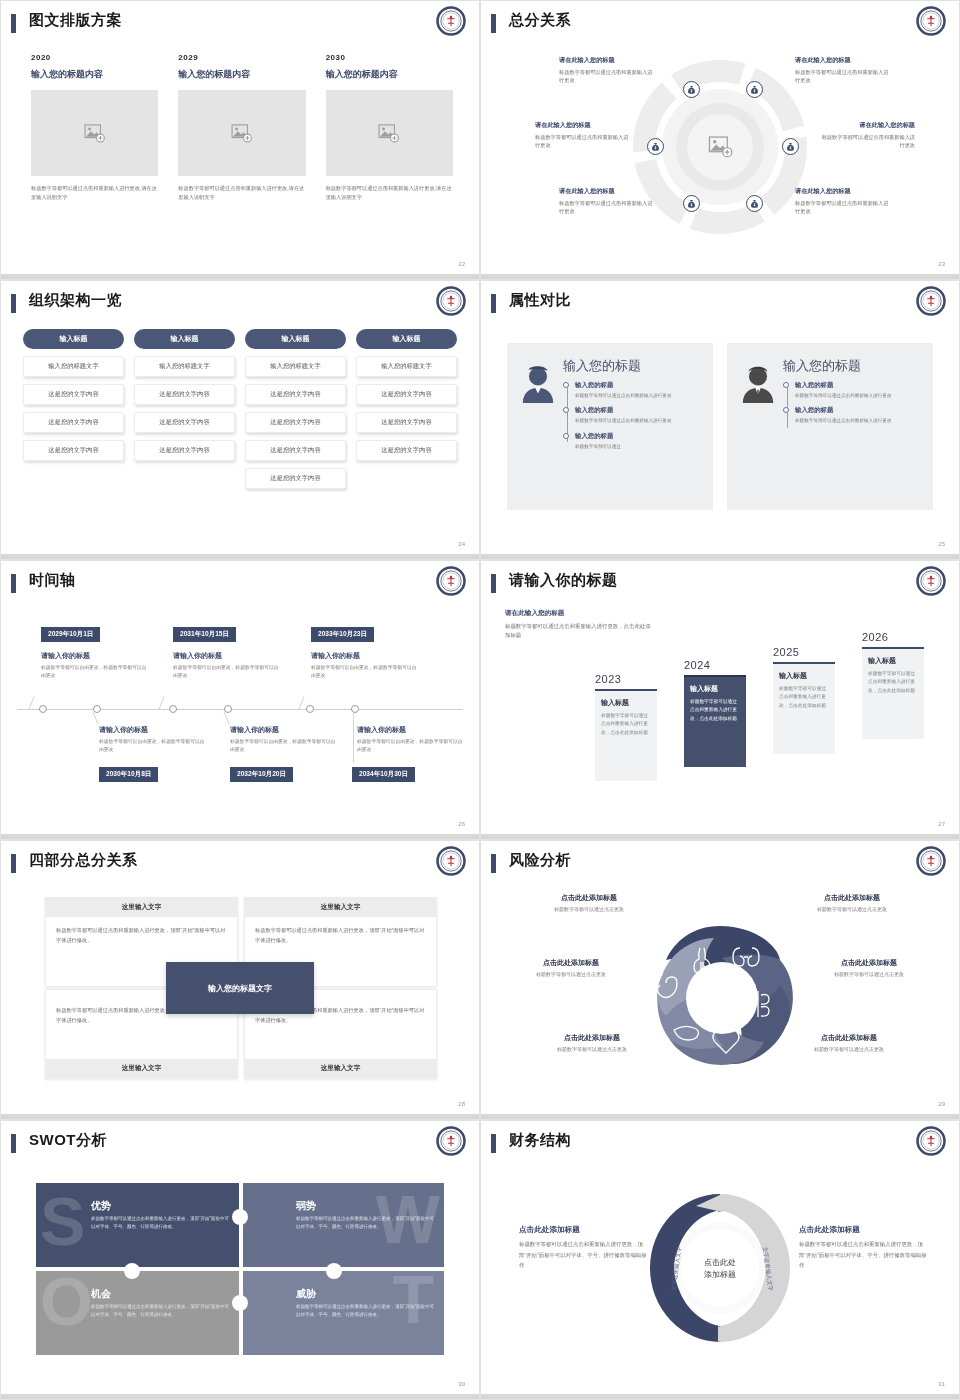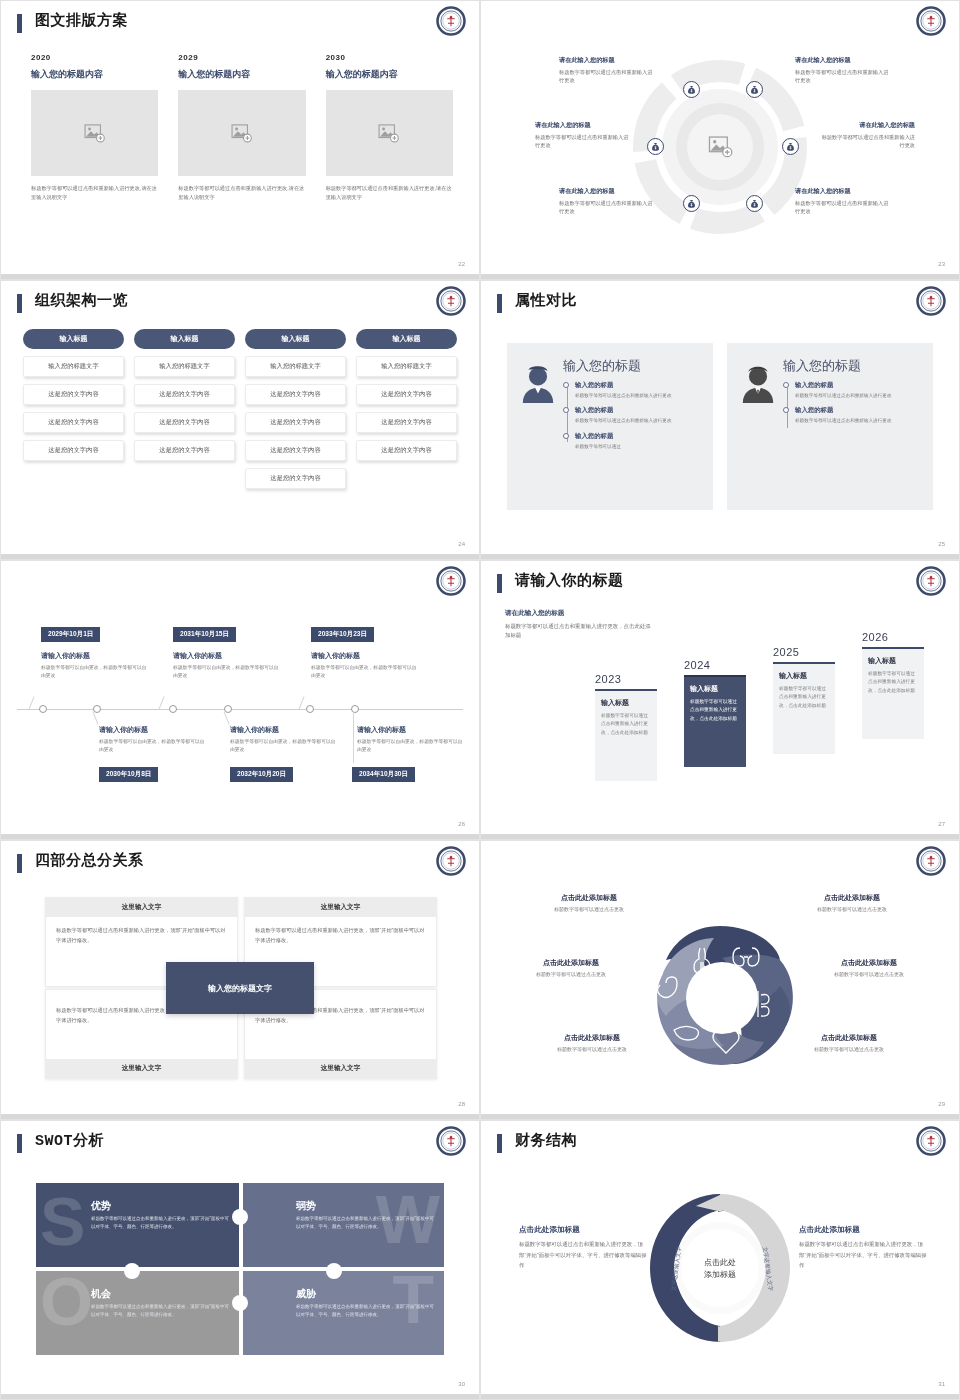--- a/index.html
+++ b/index.html
@@ -13,21 +13,21 @@
   .slide {
     position:relative; width:480px; height:280px;
     background:#fff; border:1px solid #e2e2e2;
     overflow:hidden;
   }
   .slide::after{
     content:""; position:absolute; left:0; right:0; bottom:0; height:5px;
     background:#d8d8d8;
   }
   
-  .hdr { position:absolute; top:10px; left:12px; right:0; height:26px;font-family:Liberation Mono, monospace; }
+  .hdr { position:absolute; top:10px; left:6px; right:0; height:26px; }
   .hdr .bar { position:absolute; left:4px; top:3px; width:5px; height:19px; background:#3c4a6b; }
   .hdr .ttl {
     position:absolute; left:22px; top:0px;
     font-size:15px; font-weight:bold; color:#1b1b1b; letter-spacing:0.5px;
   }
   .logo { position:absolute; right:13px; top:5px; width:30px; height:30px; }
   .pgnum { position:absolute; right:14px; bottom:12px; font-size:6px; color:#9b9b9b; }
   .body-s { font-size:5.2px; color:#6f6f6f; line-height:1.65; }
 
   
@@ -180,20 +180,24 @@
           <path d="M18 13.3 L18 17.7 M15.8 15.5 L20.2 15.5" stroke="#9e9e9e" stroke-width="1.2"></path>
         </svg>
       </div>
       <div class="s22-desc body-s">标题数字等都可以通过点击和重新输入进行更改,请在这里输入说明文字</div>
     </div>
   </div>
   <div class="pgnum">22</div>
 </div>
 
 <div class="slide">
+  <div class="hdr">
+    <div class="bar"></div>
+    <div class="ttl">总分关系</div>
+  </div>
   <svg class="logo" viewBox="0 0 40 40">
     <circle cx="20" cy="20" r="18" fill="none" stroke="#3c4a6b" stroke-width="3.4"></circle>
     <circle cx="20" cy="20" r="13.5" fill="none" stroke="#3c4a6b" stroke-width="1"></circle>
     <circle cx="20" cy="20" r="11" fill="#fff" stroke="#98a0b8" stroke-width=".7"></circle>
     <path d="M20 13 L20 27 M15 17 L25 17 M16 23 L24 23" stroke="#b02a3a" stroke-width="1.3" fill="none"></path>
     <circle cx="20" cy="15" r="1.6" fill="#b02a3a"></circle>
   </svg>
 
   <svg class="s23-ring" width="180" height="180" viewBox="0 0 180 180">
     <circle cx="90" cy="90" r="76" fill="none" stroke="#ededed" stroke-width="22" stroke-dasharray="68 10"></circle>
@@ -390,20 +394,24 @@
             <div class="s25-ip">标题数字等都可以通过点击和重新输入进行更改</div>
           </div>
         </div>
       </div>
     </div>
   </div>
   <div class="pgnum">25</div>
 </div>
 
 <div class="slide">
+  <div class="hdr">
+    <div class="bar"></div>
+    <div class="ttl">时间轴</div>
+  </div>
   <svg class="logo" viewBox="0 0 40 40">
     <circle cx="20" cy="20" r="18" fill="none" stroke="#3c4a6b" stroke-width="3.4"></circle>
     <circle cx="20" cy="20" r="13.5" fill="none" stroke="#3c4a6b" stroke-width="1"></circle>
     <circle cx="20" cy="20" r="11" fill="#fff" stroke="#98a0b8" stroke-width=".7"></circle>
     <path d="M20 13 L20 27 M15 17 L25 17 M16 23 L24 23" stroke="#b02a3a" stroke-width="1.3" fill="none"></path>
     <circle cx="20" cy="15" r="1.6" fill="#b02a3a"></circle>
   </svg>
   <div class="s26">
     <div class="s26-axis"></div>
     <div class="s26-dot" style="left:38px;"></div>
@@ -530,20 +538,24 @@
   </div>
   <div class="s28-q" style="left:243px;top:148px;width:193px;height:90px;">
     <div class="s28-p" style="padding-top:16px;">标题数字等都可以通过点击和重新输入进行更改，顶部“开始”面板中可以对字体进行修改。</div>
     <div class="s28-lab" style="position:absolute;left:0;right:0;bottom:0;">这里输入文字</div>
   </div>
   <div class="s28-center">输入您的标题文字</div>
   <div class="pgnum">28</div>
 </div>
 
 <div class="slide">
+  <div class="hdr">
+    <div class="bar"></div>
+    <div class="ttl">风险分析</div>
+  </div>
   <svg class="logo" viewBox="0 0 40 40">
     <circle cx="20" cy="20" r="18" fill="none" stroke="#3c4a6b" stroke-width="3.4"></circle>
     <circle cx="20" cy="20" r="13.5" fill="none" stroke="#3c4a6b" stroke-width="1"></circle>
     <circle cx="20" cy="20" r="11" fill="#fff" stroke="#98a0b8" stroke-width=".7"></circle>
     <path d="M20 13 L20 27 M15 17 L25 17 M16 23 L24 23" stroke="#b02a3a" stroke-width="1.3" fill="none"></path>
     <circle cx="20" cy="15" r="1.6" fill="#b02a3a"></circle>
   </svg>
 
   <svg style="position:absolute;left:50%;top:152px;transform:translate(-50%,-50%);" width="180" height="170" viewBox="0 0 180 170">
     <g>

